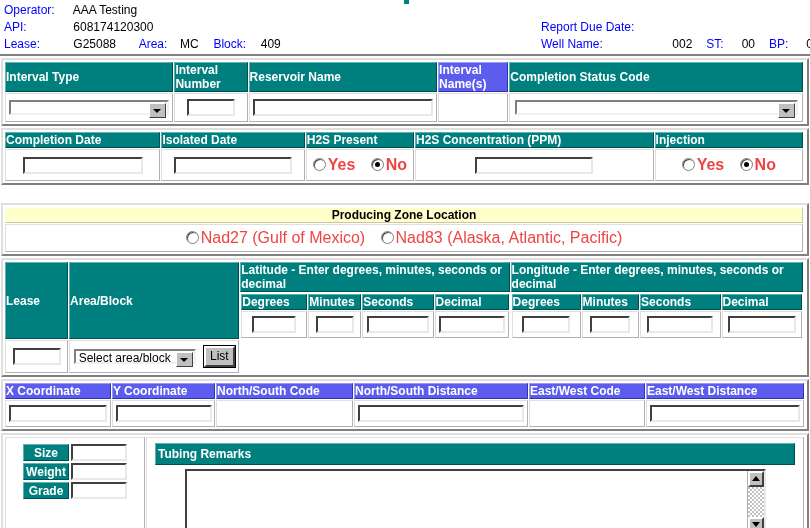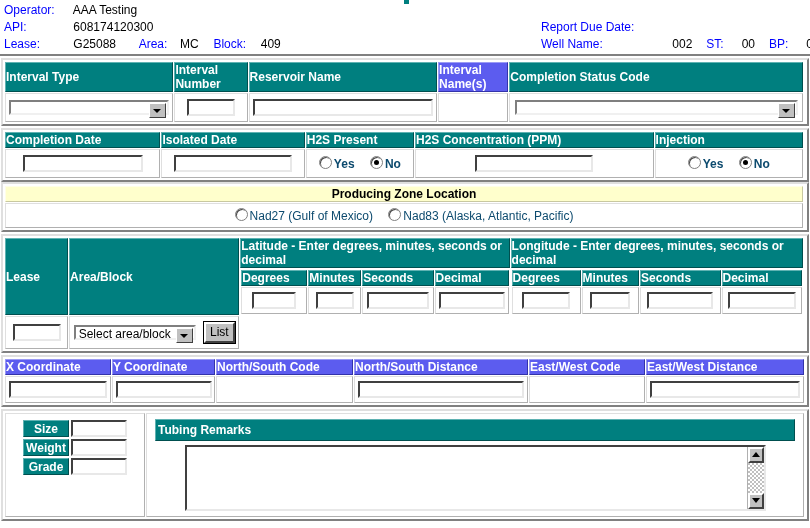--- a/index.html
+++ b/index.html
@@ -156,21 +156,21 @@
     position: relative;
     vertical-align: -1px;
     margin-right: 2px;
   }
   .radio.on::after {
     content:"";
     position:absolute; left:3px; top:3px;
     width:5px; height:5px; border-radius:50%;
     background:#000000;
   }
-  .rlabel { font-size:12px; font-weight:bold; color:#0c4a6e; margin-right:12px; }
+  .rlabel { font-size:16px; font-weight:bold; color:#ef4444; margin-right:12px; }
   .rlabel:last-child { margin-right:0; }
 
   
   .chip {
     background:#007f7f; color:#fff; font-size:12px; font-weight:bold;
     text-align:center; padding:3px 4px;
     border:1px solid;
     border-color:#5fb2b2 #004f4f #004f4f #5fb2b2;
   }
 
@@ -336,21 +336,21 @@
       </td>
       <td class="cell nowrap" style="padding:6px 3px">
         <span class="rlabel"><span class="radio"></span><span>Yes</span></span>
         <span class="rlabel"><span class="radio on"></span><span>No</span></span>
       </td>
     </tr>
   </tbody>
       </table>
   </div>
 
-  <div class="outer" style="margin-top:0">
+  <div class="outer" style="margin-top:18px">
   <table class="tbl" style="width:800px;margin:1px">
     <tbody>
           <tr>
       <td class="bandyellow">Producing Zone Location</td>
     </tr>
     <tr>
       <td class="cell nowrap" style="padding:4px 3px">
         <span class="rlabel" style="font-weight:normal"><span class="radio"></span><span>Nad27 (Gulf of Mexico)</span></span>
         <span class="rlabel" style="font-weight:normal"><span class="radio"></span><span>Nad83 (Alaska, Atlantic, Pacific)</span></span>
       </td>

